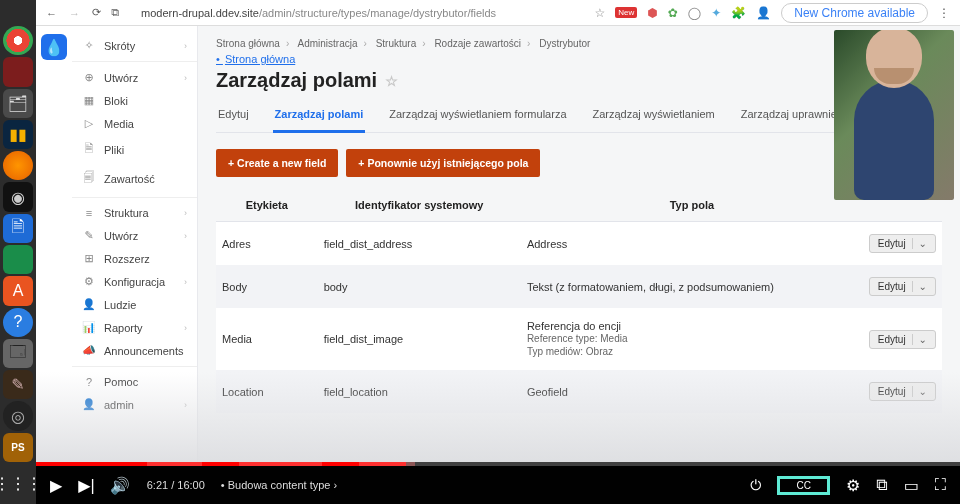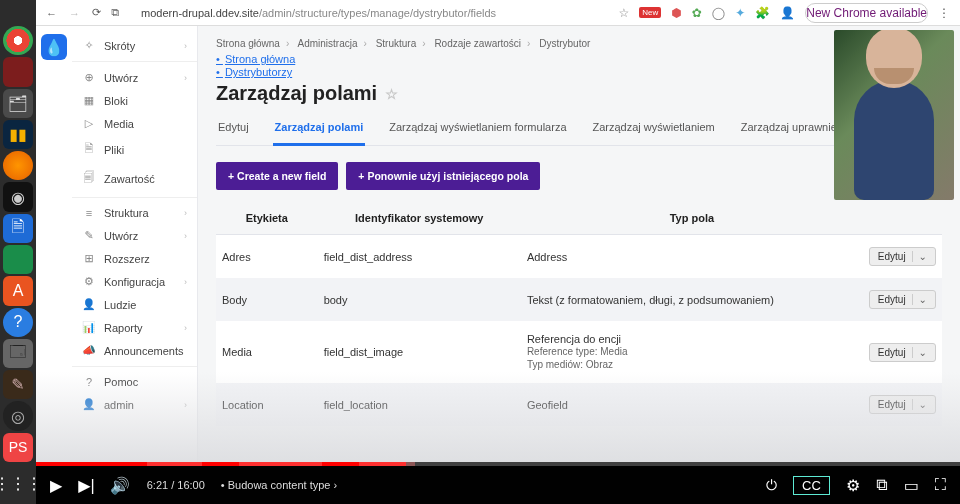--- a/index.html
+++ b/index.html
@@ -29,22 +29,22 @@
     background: #fff; display: flex; align-items: center; gap: 10px;
     padding: 0 10px; border-bottom: 1px solid #ddd; font-size: 11px;
     color: #444;
   }
   .nav-arrows { display: flex; gap: 12px; color: #555; }
   .url { flex: 1; display: flex; align-items: center; gap: 6px; }
   .url-text { color: #444; font-size: 11px; margin-left: 16px; }
   .toolbar-icons { display: flex; gap: 10px; align-items: center; }
   .toolbar-icons span { font-size: 12px; }
   .chrome-btn {
-    border: 1px solid #ccc; border-radius: 12px; padding: 2px 0;
-    font-size: 10px; color: #701a75;
+    border: 1px solid #ccc; border-radius: 12px; padding: 2px 12px;
+    font-size: 10px; color: #3b82f6;
   }
   
   .admin {
     position: absolute; left: 36px; top: 26px; right: 0; bottom: 42px;
     background: #f5f6f7; display: flex;
   }
   .brand {
     width: 36px; background: #fff;
   }
   .brand-logo {
@@ -73,21 +73,21 @@
   .links { font-size: 11px; color: #1f6feb; margin-bottom: 2px;}
   .links div::before { content: "• "; margin-right: 2px; }
   .links div { text-decoration: underline; margin-bottom: 1px; }
   h1 { font-size: 20px; font-weight: 800; color: #222; margin: 4px 0 10px; display:flex; align-items:center; gap:8px;}
   .star { color: #c8c8c8; font-size: 14px;}
   .tabs { display: flex; gap: 22px; border-bottom: 1px solid #e2e4ea; margin-bottom: 16px;}
   .tab { padding: 6px 2px 10px; font-size: 11px; color: #555; cursor:pointer;}
   .tab.active { color: #1f6feb; font-weight: 700; border-bottom: 3px solid #1f6feb; margin-bottom:-1px;}
   .buttons { display: flex; gap: 8px; margin-bottom: 14px;}
   .btn {
-    background: #4c1d95; color: #fff; font-size: 10.5px; font-weight:700;
+    background: #c2410c; color: #fff; font-size: 10.5px; font-weight:700;
     padding: 8px 12px; border-radius: 2px; cursor:pointer;
   }
   table { width: 100%; border-collapse: collapse; font-size: 11px;}
   th { text-align: center; font-weight: 700; padding: 8px 6px 10px; color:#222; border-bottom: 1px solid #e2e4ea;}
   td { padding: 12px 6px; color: #333; vertical-align: middle; border-bottom: 0;}
   tr.row:nth-child(even) { background: #f2f3f6; }
   tr.row:nth-child(odd) { background: #fff; }
   .ops { text-align: right; white-space: nowrap;}
   .edit-btn {
     display: inline-flex; align-items: center; gap: 4px;
@@ -153,21 +153,21 @@
   <div class="dock-item" style="background:#0a2540;color:#f5b000">▮▮</div>
   <div class="dock-item" style="background:radial-gradient(circle,#ff9500,#e66000);border-radius:50%;"></div>
   <div class="dock-item" style="background:#111;color:#ccc">◉</div>
   <div class="dock-item" style="background:#1e6bd6;color:#fff">🗎</div>
   <div class="dock-item" style="background:#1a8d4a;"></div>
   <div class="dock-item" style="background:#e95420;color:#fff">A</div>
   <div class="dock-item" style="background:#2a7de1;color:#fff;border-radius:50%">?</div>
   <div class="dock-item" style="background:#666;">🗔</div>
   <div class="dock-item" style="background:#3a2a1a;color:#caa">✎</div>
   <div class="dock-item" style="background:#222;color:#aaa;border-radius:50%">◎</div>
-  <div class="dock-item" style="background:#ef4444;color:#fff;font-size:14px;font-weight:400">PS</div>
+  <div class="dock-item" style="background:#a16207;color:#fff;font-size:10px;font-weight:700">PS</div>
 </div>
 
 <div class="apps">⋮⋮⋮</div>
 
 <div class="browser-top">
   <div class="nav-arrows">
     <span>←</span>
     <span style="color:#bbb">→</span>
     <span>⟳</span>
   </div>
@@ -307,21 +307,20 @@
   <div class="content">
     <div class="crumbs">
       <span>Strona główna</span><span class="sep">›</span>
       <span>Administracja</span><span class="sep">›</span>
       <span>Struktura</span><span class="sep">›</span>
       <span>Rodzaje zawartości</span><span class="sep">›</span>
       <span>Dystrybutor</span>
     </div>
     <div class="links">
       <div>Strona główna</div>
-      <div>Dystrybutorzy</div>
     </div>
     <h1>
       <span>Zarządzaj polami</span>
       <span class="star">☆</span>
     </h1>
 
     <div class="tabs">
       <div class="tab">Edytuj</div>
       <div class="tab active">Zarządzaj polami</div>
       <div class="tab">Zarządzaj wyświetlaniem formularza</div>
@@ -406,20 +405,20 @@
     <div class="played" style="width:40%"></div>
   </div>
   <div class="yt-controls">
     <span class="yt-ico">▶</span>
     <span class="yt-ico">▶|</span>
     <span class="yt-ico">🔊</span>
     <span class="yt-time">6:21 / 16:00</span>
     <span class="chapter">• <span>Budowa content type</span> ›</span>
     <div class="yt-right">
       <span class="yt-ico" style="font-size:14px">⏻</span>
-      <span class="yt-ico" style="border:1px solid #5eead4;font-size:13px;padding:1px 8px">CC</span>
+      <span class="yt-ico" style="border:3px solid #5eead4;font-size:10px;padding:1px 16px">CC</span>
       <span class="yt-ico">⚙</span>
       <span class="yt-ico">⧉</span>
       <span class="yt-ico">▭</span>
       <span class="yt-ico">⛶</span>
     </div>
   </div>
 </div>
 
 </body></html>

